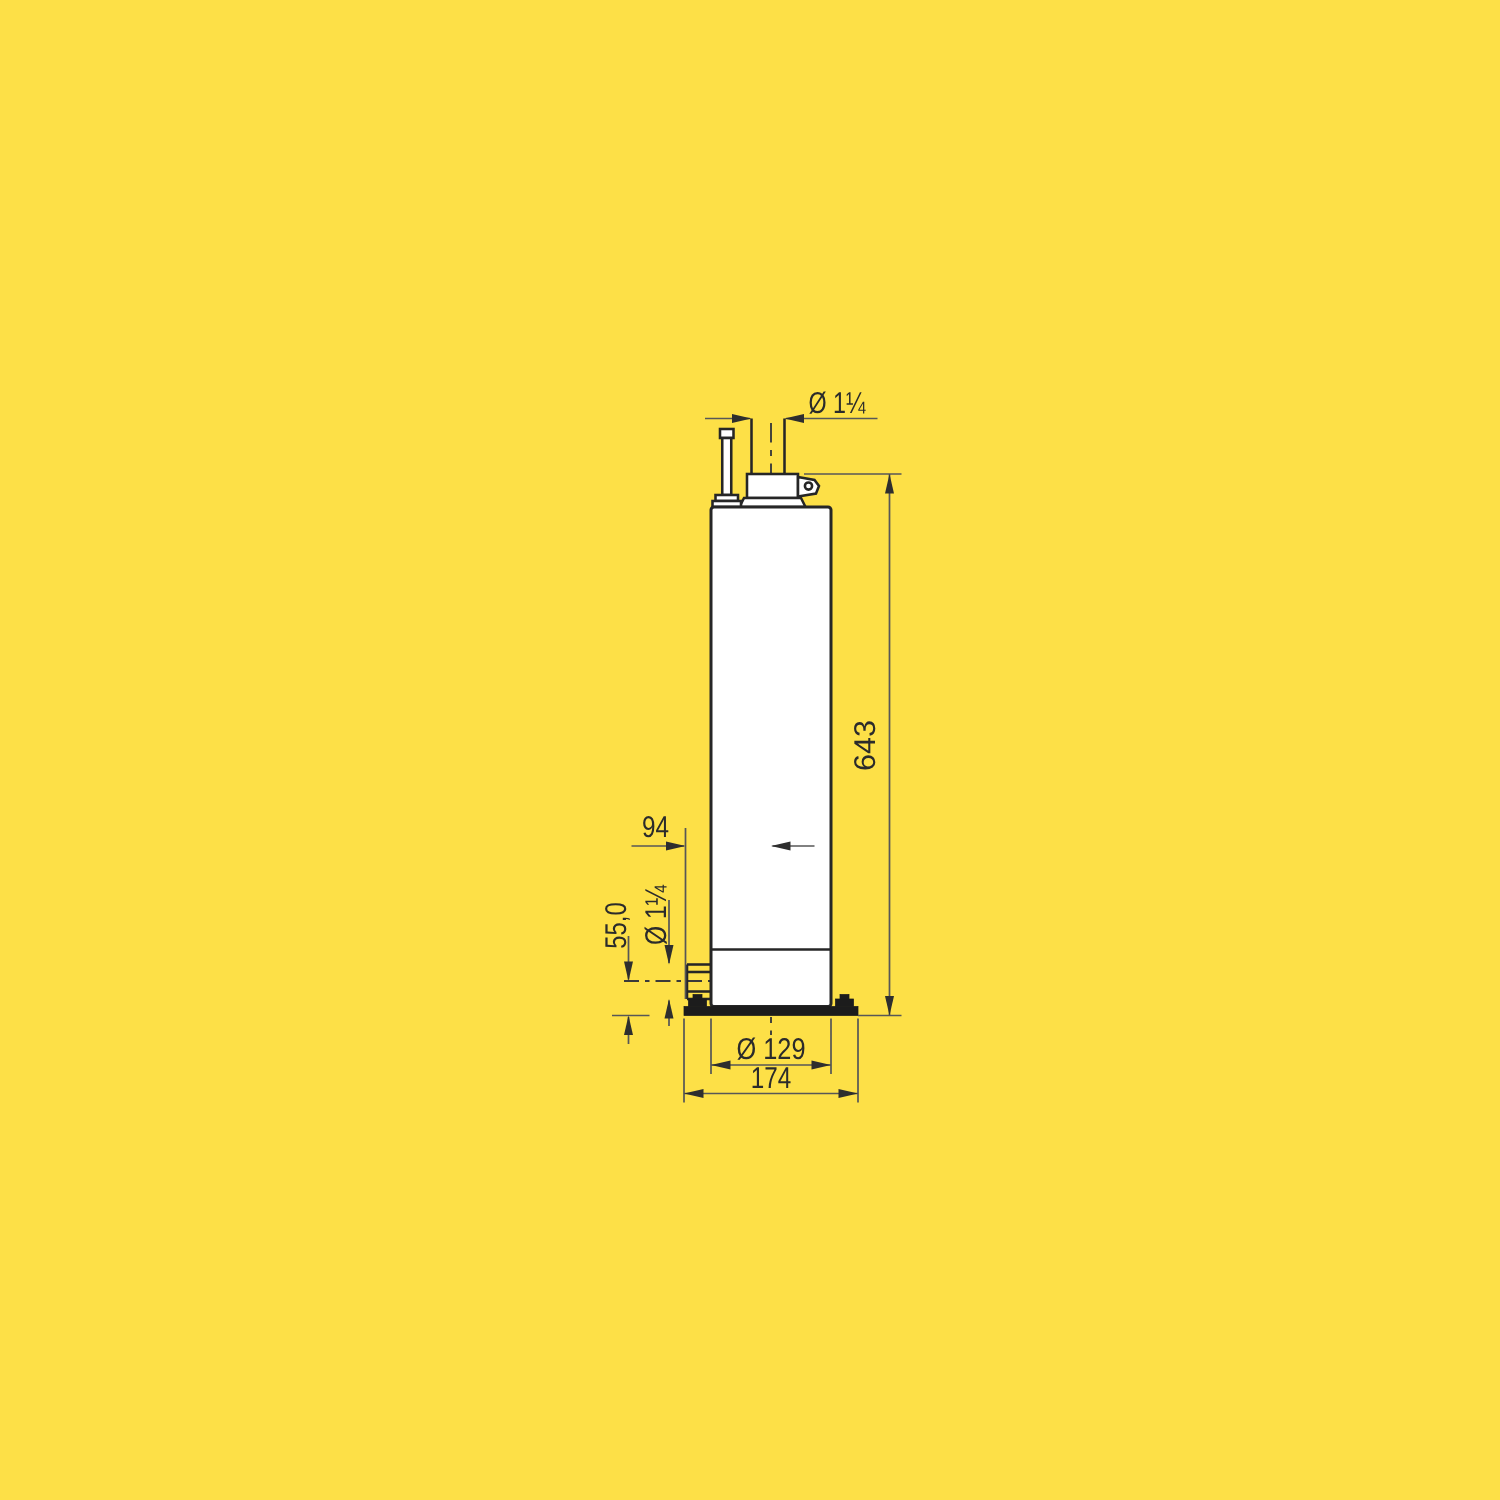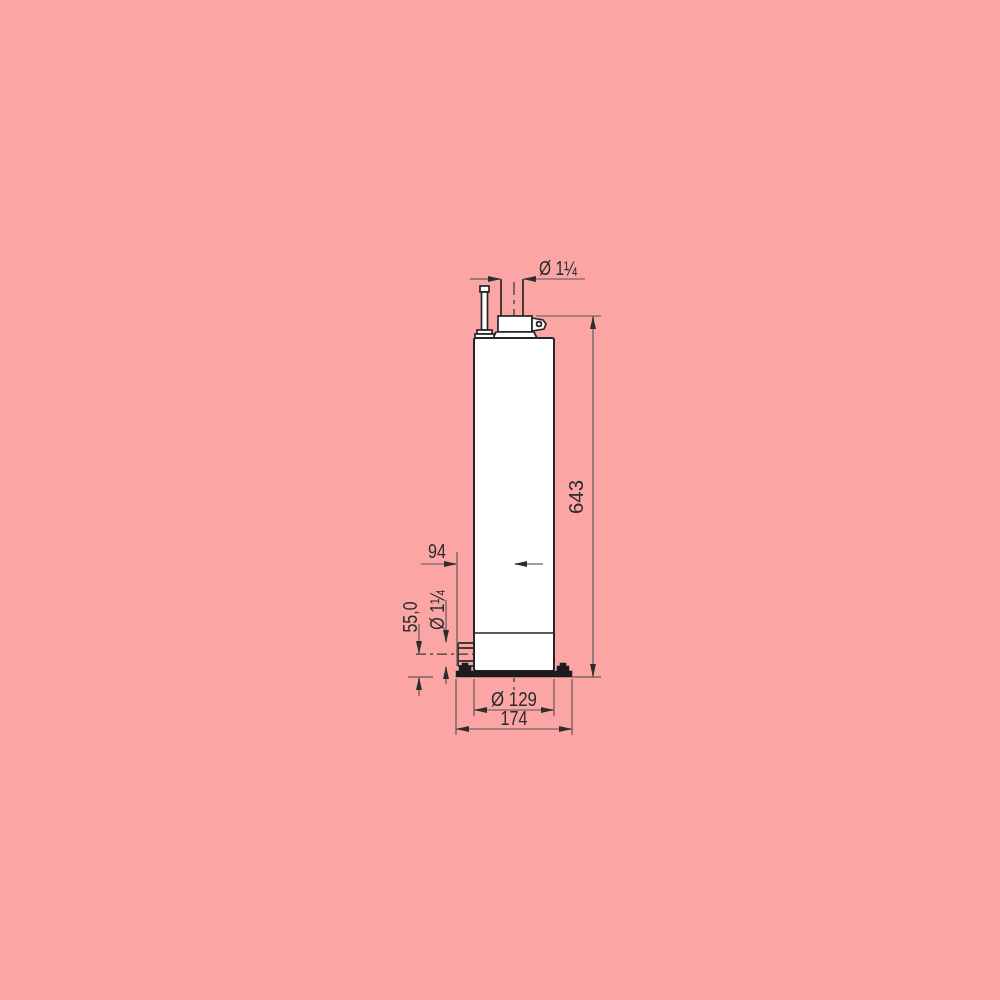--- a/index.html
+++ b/index.html
@@ -7,21 +7,21 @@
     padding: 0;
     width: 1000px;
     height: 1000px;
     background: #ffffff;
     font-family: "Liberation Sans", sans-serif;
   }
   #stage {
     position: relative;
     width: 1000px;
     height: 1000px;
-    background: #fca5a5;
+    background: #fde047;
     overflow: hidden;
   }
   svg { display: block; }
 
   
   .obj line, .obj path, .obj polygon, .obj rect, .obj circle {
     stroke: #262626;
     stroke-width: 1.7;
     fill: #ffffff;
     stroke-linejoin: miter;

